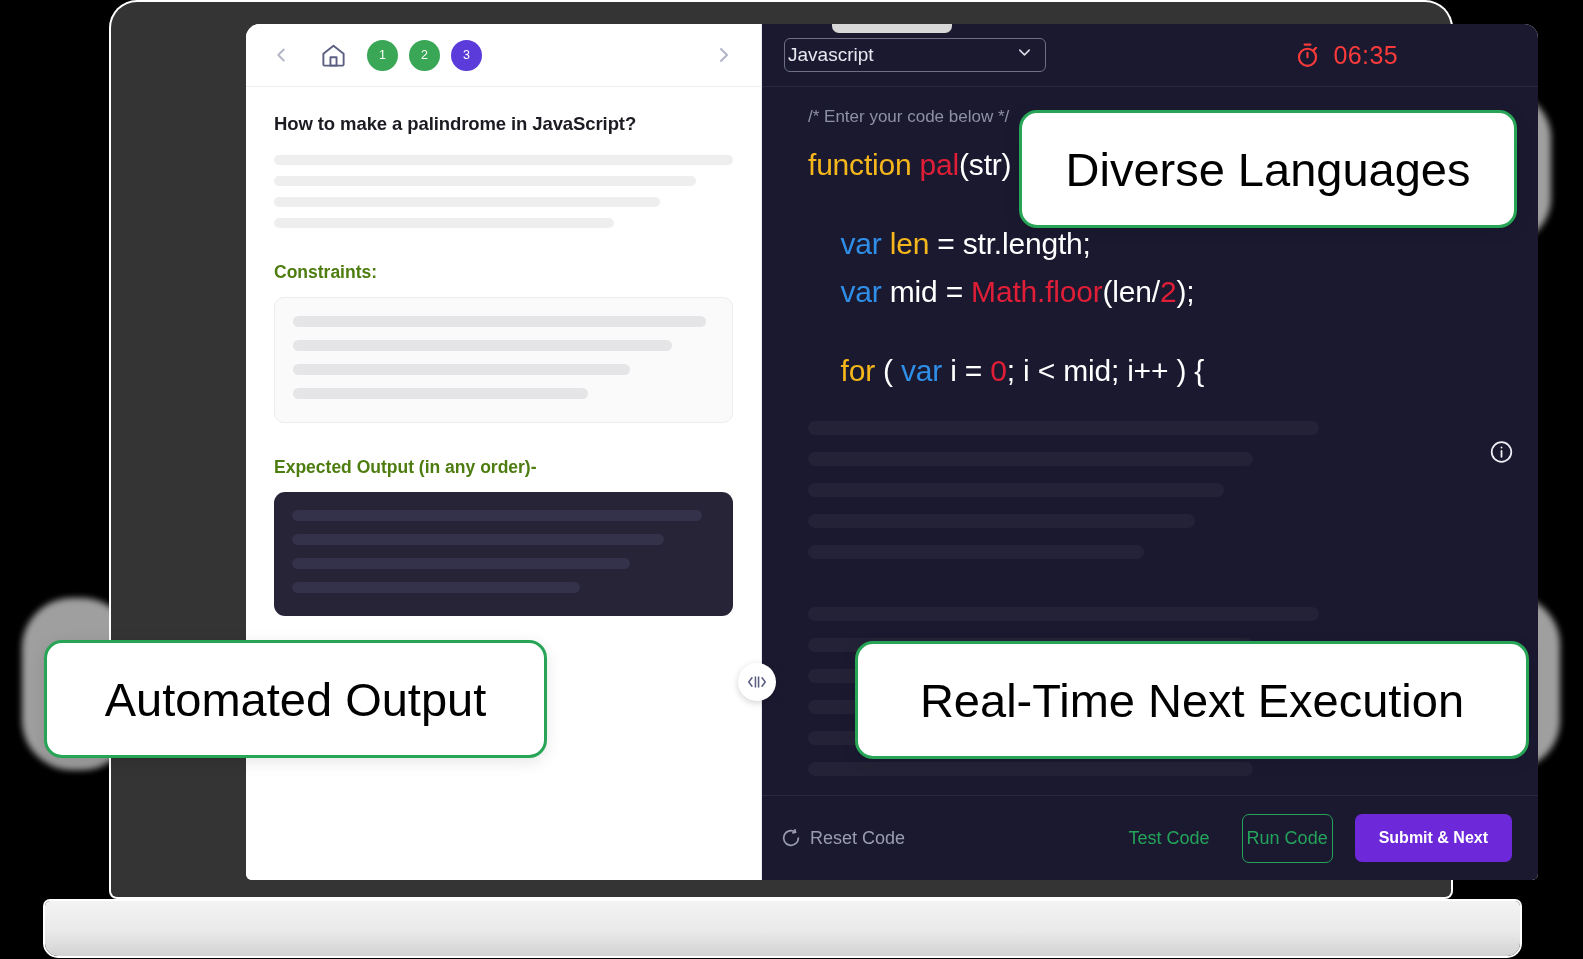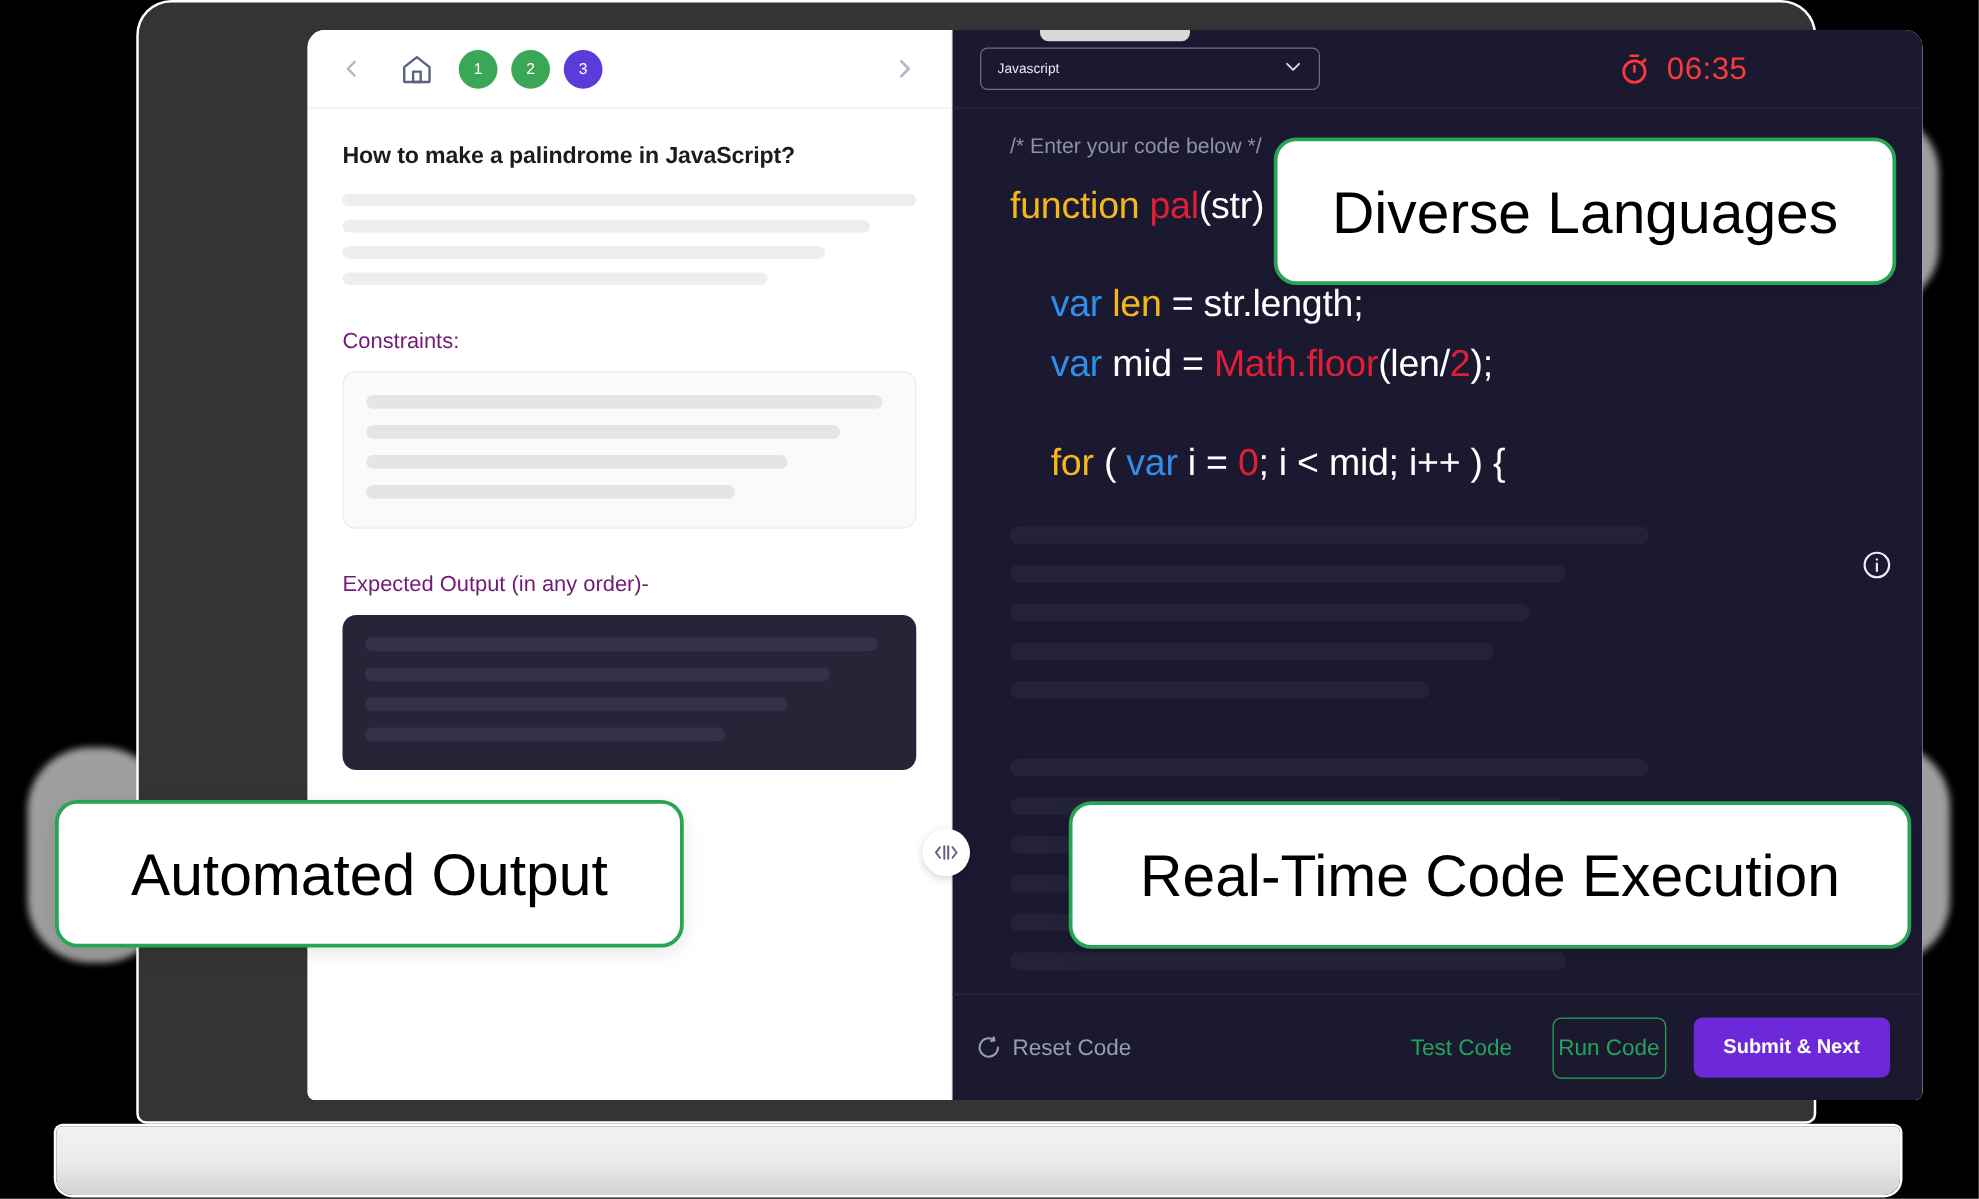--- a/index.html
+++ b/index.html
@@ -51,21 +51,21 @@
   .home-ico{margin-left:14px;margin-right:8px;display:flex;align-items:center;color:#5b6082;cursor:pointer;}
   .qbadges{display:flex;gap:11px;align-items:center;}
   .qb{width:31px;height:31px;border-radius:50%;display:flex;align-items:center;justify-content:center;
       color:#fff;font-size:12.5px;line-height:1;cursor:pointer;}
   .spacer{flex:1;}
   .chev.right{margin-right:2px;}
 
   .left-body{padding:26px 28px 0 28px;flex:1;overflow:hidden;}
   .q-title{font-size:18.5px;color:#1b1b22;font-weight:700;letter-spacing:-.1px;margin:0 0 20px 0;}
   .sk{height:10px;border-radius:6px;background:#eeeeef;margin-bottom:11px;}
-  .sec-label{font-size:17.5px;color:#701a75;font-weight:400;margin:34px 0 14px 0;}
+  .sec-label{font-size:17.5px;color:#4d7c0f;font-weight:700;margin:34px 0 14px 0;}
 
   .constraints-box{
     background:#fafafb;border:1px solid #ebebf0;border-radius:10px;
     padding:18px 18px 10px 18px;
   }
   .constraints-box .sk{background:#e5e5e8;height:11px;margin-bottom:13px;}
 
   .output-box{
     background:#262436;border-radius:11px;padding:18px 18px 10px 18px;
   }
@@ -80,23 +80,23 @@
   }
 
   
   .right-panel{flex:1;background:#1b1930;display:flex;flex-direction:column;position:relative;}
   .editor-top{
     height:62px;flex:0 0 62px;display:flex;align-items:center;padding:0 22px;
     border-bottom:1px solid #2b2942;gap:16px;
   }
   .lang-select{
     width:246px;height:32px;border:1px solid #6d6f86;border-radius:6px;
-    background:transparent;color:#e7e8f0;font-size:11px;
+    background:transparent;color:#e7e8f0;font-size:19px;
     display:flex;align-items:center;justify-content:space-between;
-    padding:0 11px 0 13px;cursor:pointer;
+    padding:0 11px 0 3px;cursor:pointer;
   }
   .lang-select .cd{color:#d7d8e4;}
   .timer{margin-left:auto;display:flex;align-items:center;gap:12px;color:#fb3b3b;
     font-size:25px;letter-spacing:.4px;transform:translateX(-118px);}
   .info-ico{position:absolute;right:24px;top:50%;transform:translateY(-50%);
     color:#eceef5;cursor:pointer;display:flex;}
 
   .editor-body{flex:1;position:relative;padding:20px 0 0 0;overflow:hidden;margin-left:32px;}
   .code-hint{font-size:17px;color:#8e90a6;padding:0 0 0 14px;margin:0 0 14px 0;}
   .code-line{font-size:30px;line-height:1.62;color:#ffffff;white-space:pre;padding-left:14px;letter-spacing:-.2px;}
@@ -296,16 +296,16 @@
 
   <div class="laptop-base"></div>
 
   <div class="callout c-lang">
     <span>Diverse Languages</span>
   </div>
   <div class="callout c-auto">
     <span>Automated Output</span>
   </div>
   <div class="callout c-exec">
-    <span>Real-Time Code Execution</span>
+    <span>Real-Time Next Execution</span>
   </div>
 
 </div>
 
 </body></html>

